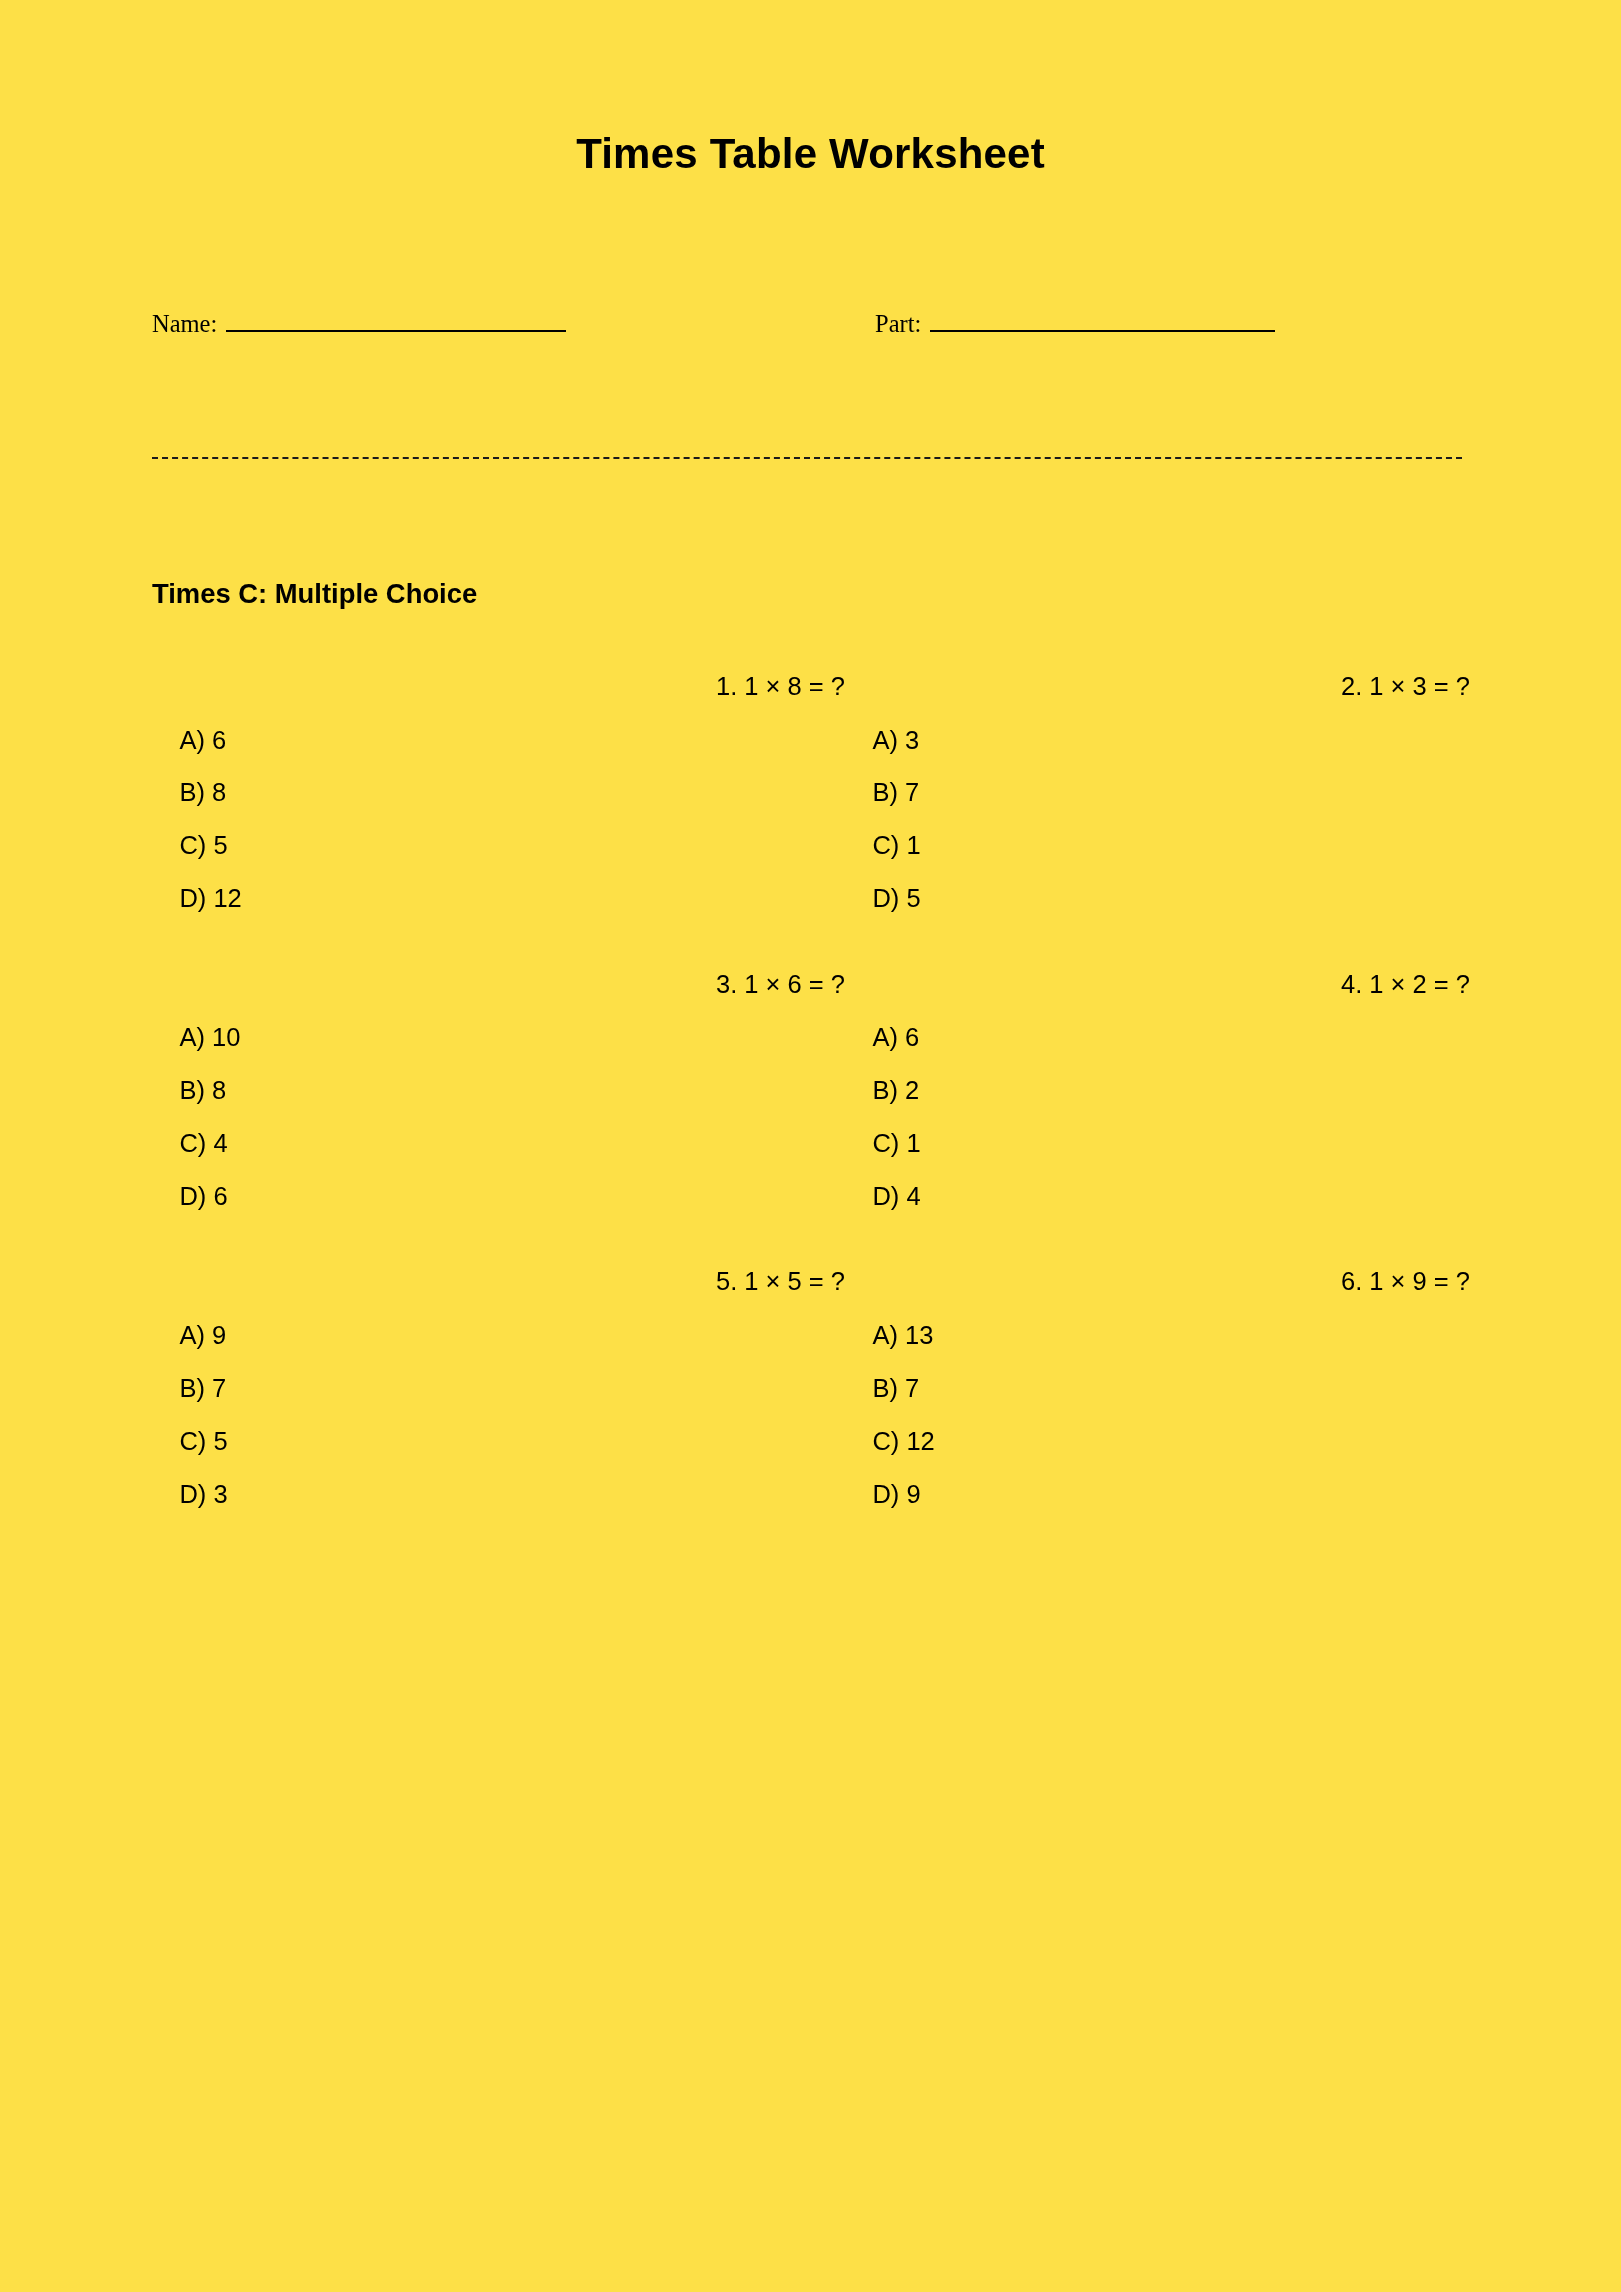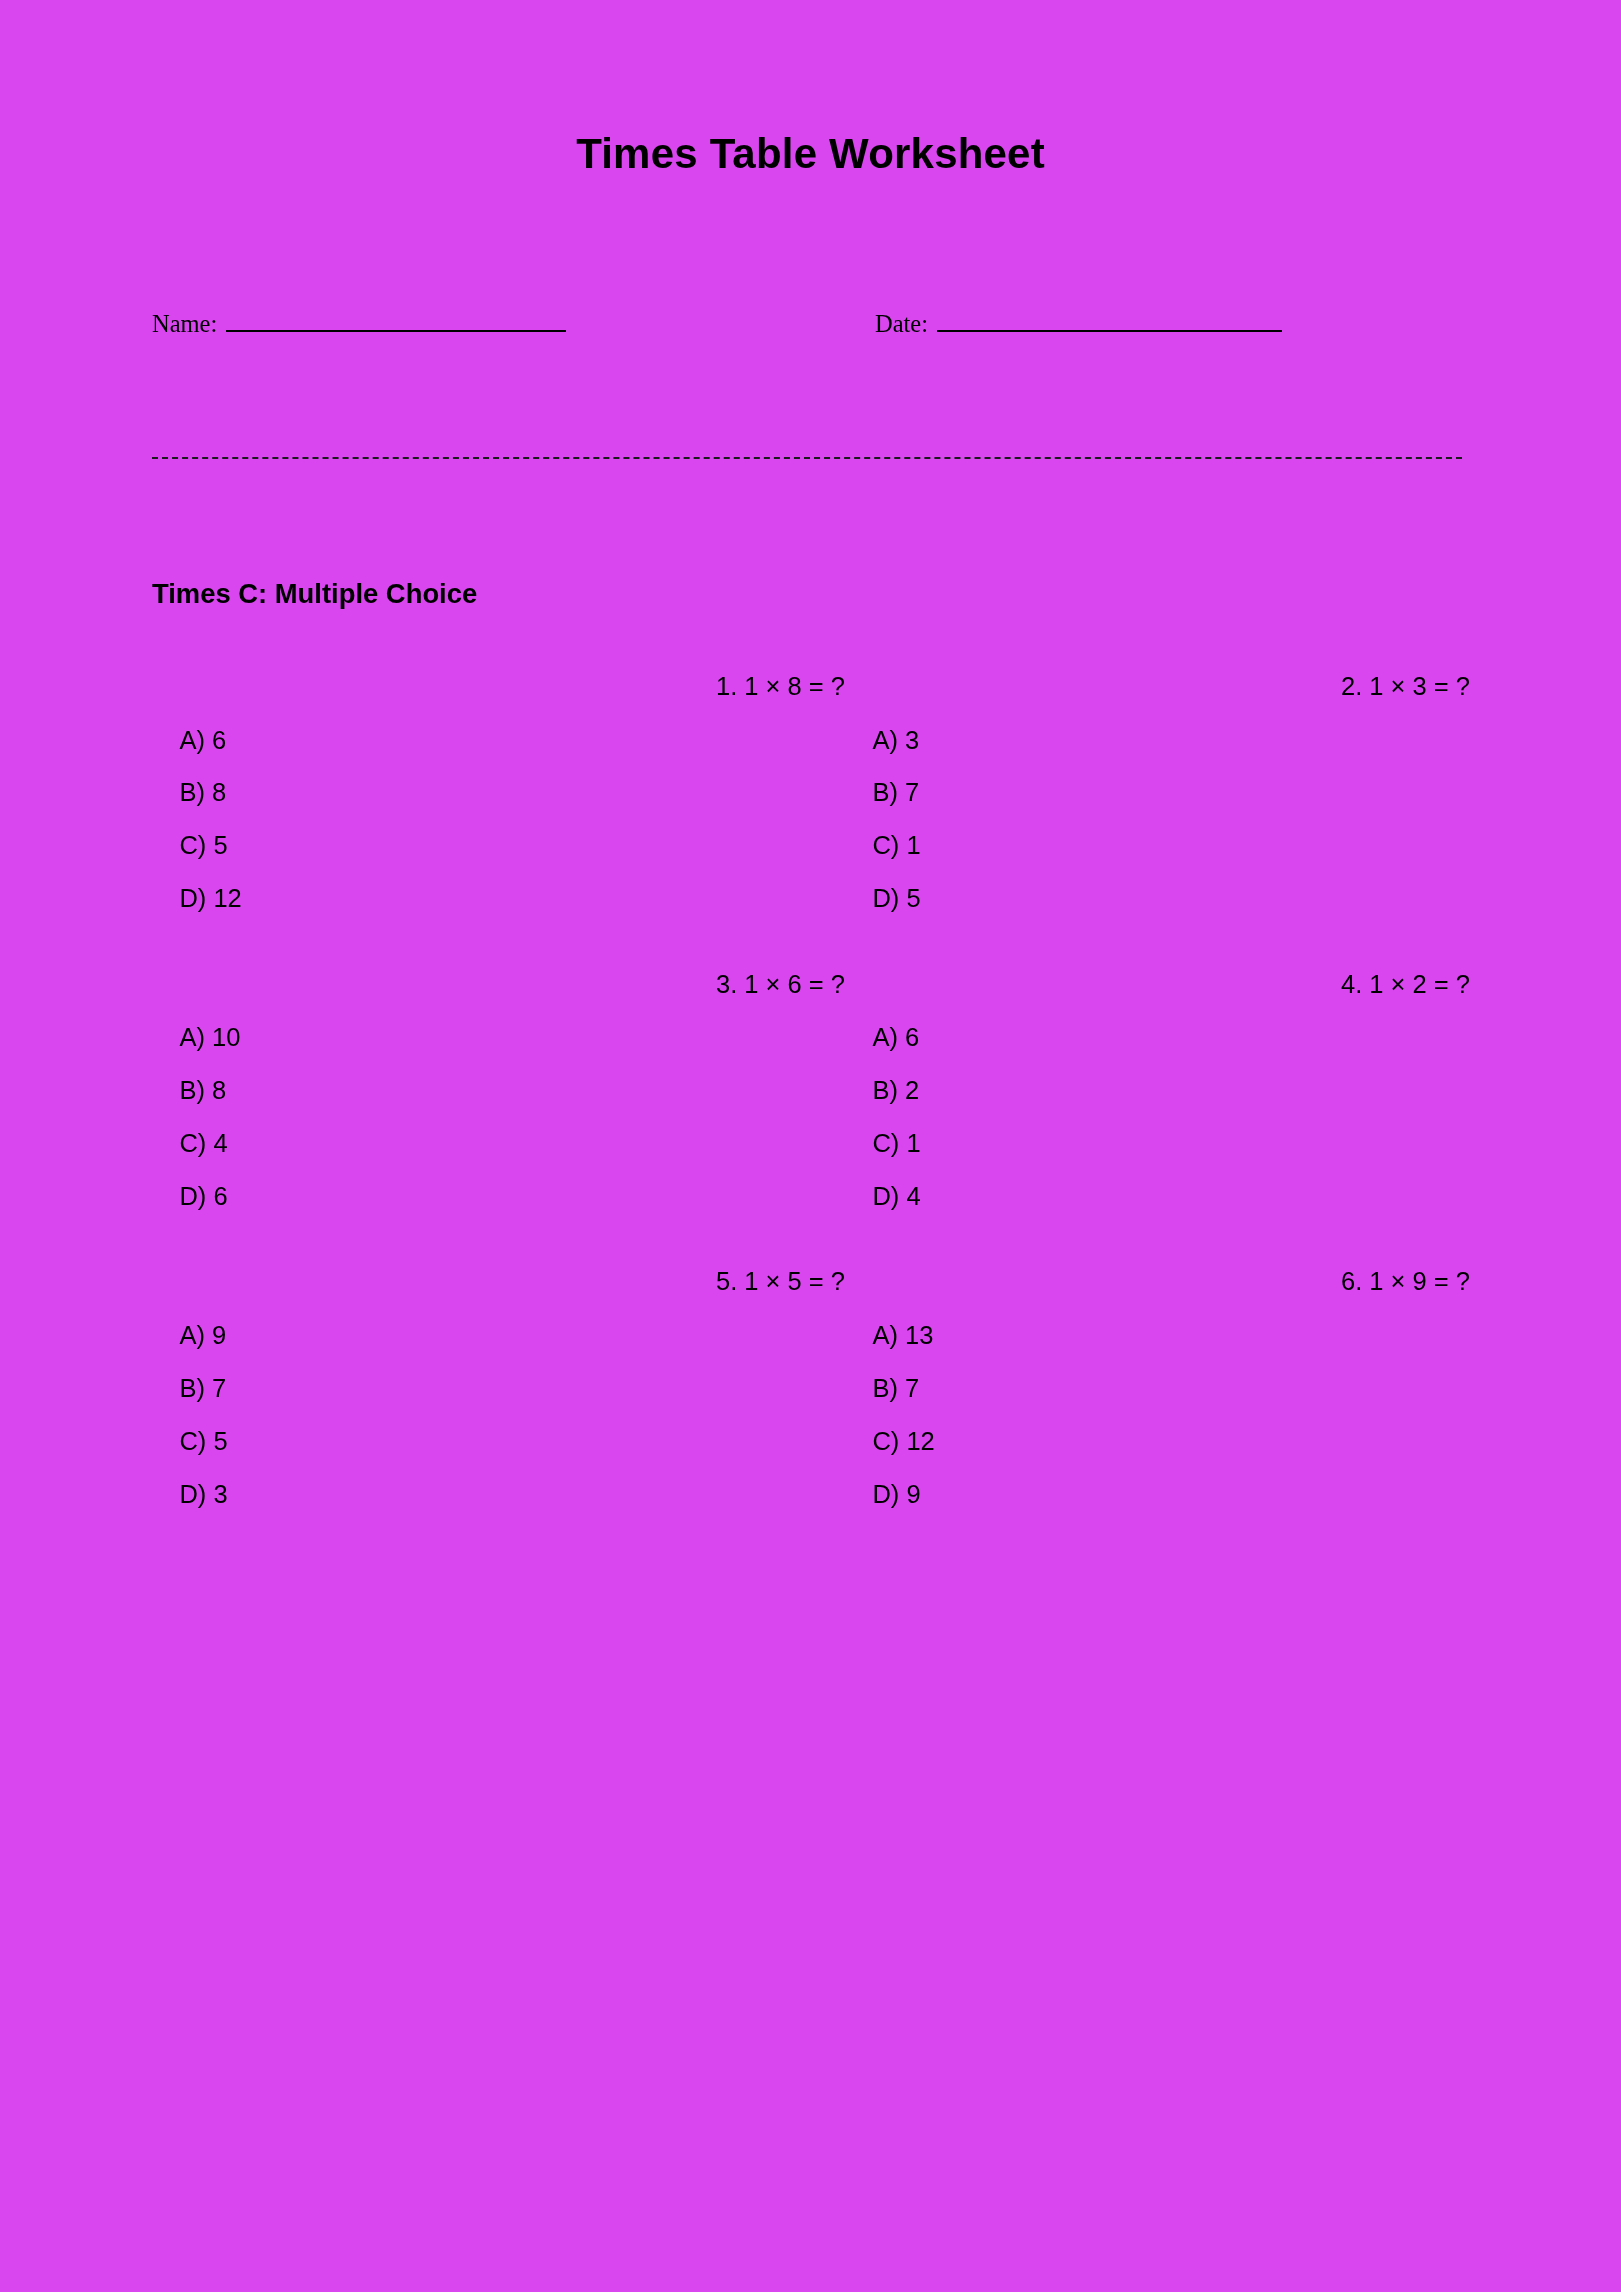--- a/index.html
+++ b/index.html
@@ -4,21 +4,21 @@
 <style>
   html, body {
     margin: 0;
     padding: 0;
     background: #ffffff;
   }
   .page {
     position: relative;
     width: 1621px;
     height: 2293px;
-    background: #d946ef;
+    background: #fde047;
     font-family: "Liberation Sans", sans-serif;
     color: #000000;
     overflow: hidden;
     box-sizing: border-box;
   }
 
   
   .title {
     position: absolute;
     top: 103px;
@@ -121,21 +121,21 @@
 <div class="page">
 
   <h1 class="title">Times Table Worksheet</h1>
 
   <div class="meta-row">
     <div class="meta-field name-field">
       <span class="meta-label">Name:</span>
       <span class="meta-rule"></span>
     </div>
     <div class="meta-field date-field">
-      <span class="meta-label">Date:</span>
+      <span class="meta-label">Part:</span>
       <span class="meta-rule"></span>
     </div>
   </div>
 
   <div class="divider"></div>
 
   <h2 class="section-heading">Times C: Multiple Choice</h2>
 
   <div class="questions">
 

